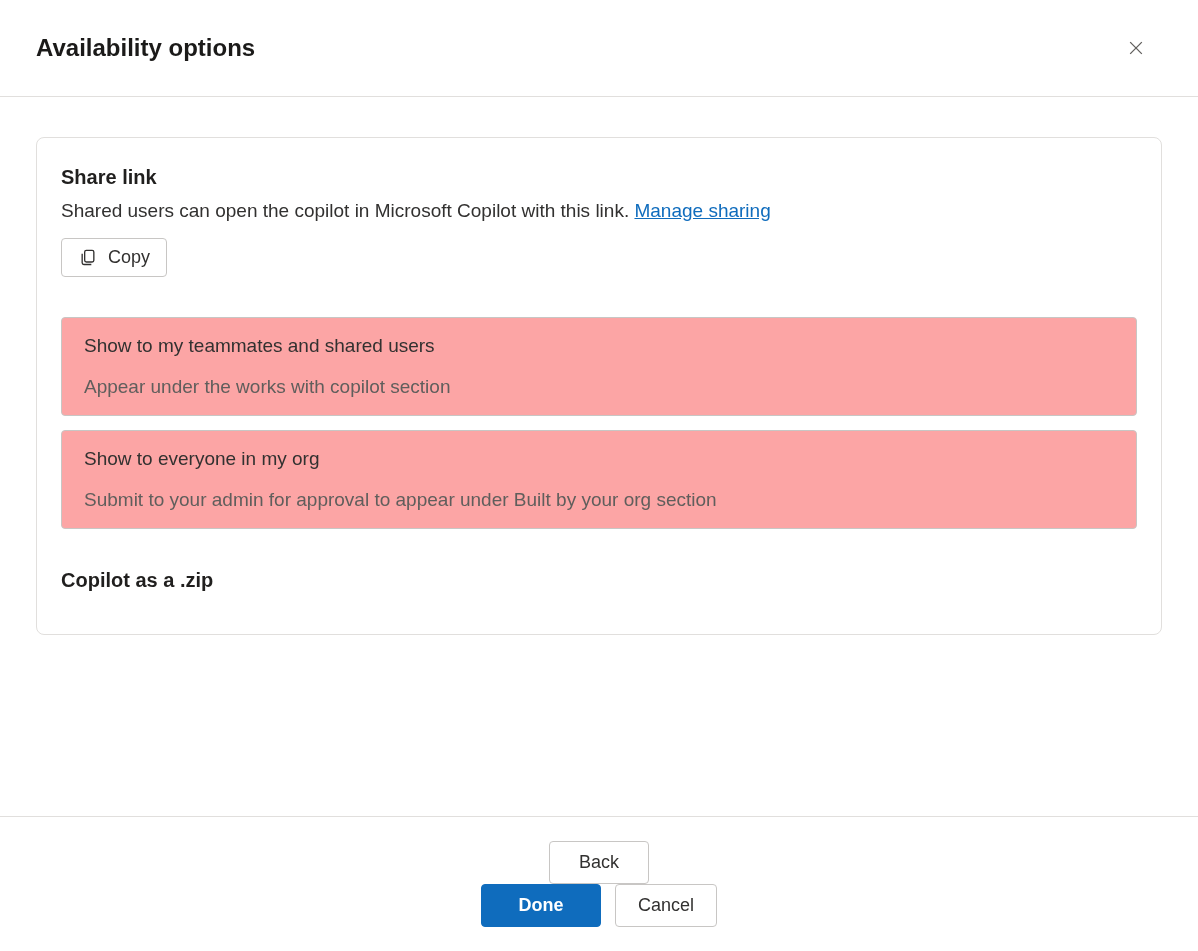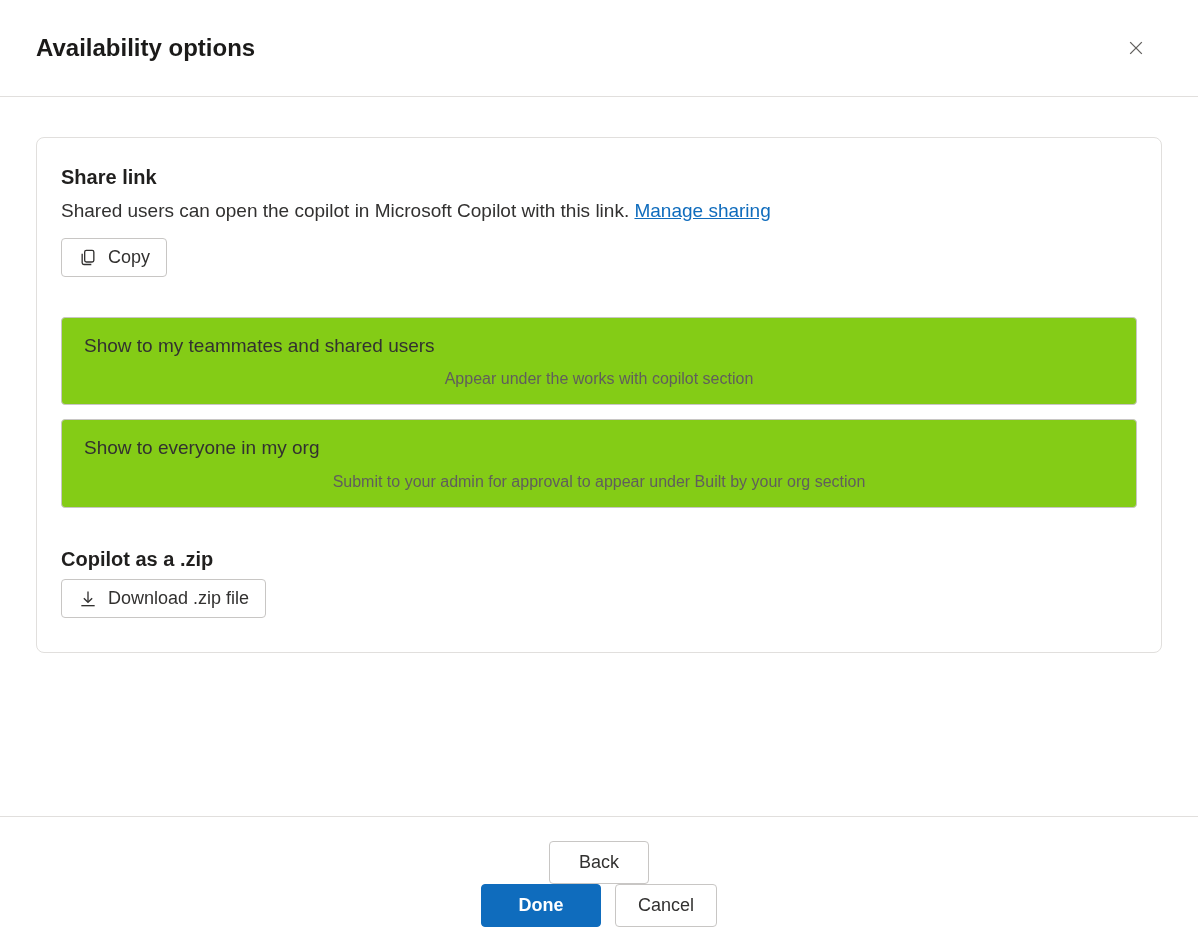--- a/index.html
+++ b/index.html
@@ -89,36 +89,35 @@
     .btn svg {
       width: 20px;
       height: 20px;
     }
     .option-card {
       border: 1px solid #c8c6c4;
       border-radius: 4px;
       padding: 14px 22px;
       margin-bottom: 14px;
       cursor: pointer;
-      background: #84cc16;
+      background: #fca5a5;
     }
     .option-card:last-child {
       margin-bottom: 0;
     }
     .option-title {
       font-size: 19px;
       color: #323130;
       line-height: 1.5;
     }
     .option-desc {
-      font-size: 16px;
+      font-size: 19px;
       color: #605e5c;
       line-height: 1.4;
-      margin-top: 8px;
-      text-align: center;
+      margin-top: 14px;
     }
     .footer {
       position: absolute;
       bottom: 0;
       left: 0;
       right: 0;
       border-top: 1px solid #e1dfdd;
       padding: 24px 25px;
       display: flex;
       align-items: center;
@@ -191,28 +190,20 @@
         <div class="option-desc">Appear under the works with copilot section</div>
       </div>
       <div class="option-card">
         <div class="option-title">Show to everyone in my org</div>
         <div class="option-desc">Submit to your admin for approval to appear under Built by your org section</div>
       </div>
     </div>
 
     <div class="section">
       <div class="section-title">Copilot as a .zip</div>
-      <button class="btn">
-        <svg viewBox="0 0 24 24" fill="none" stroke="#323130" stroke-width="1.6">
-          <path d="M12 3 v12"></path>
-          <path d="M7 11 l5 5 l5 -5"></path>
-          <line x1="4" y1="20" x2="20" y2="20"></line>
-        </svg>
-        <span>Download .zip file</span>
-      </button>
     </div>
 
   </div>
 </div>
 
 <div class="footer">
   <button class="btn-secondary">Back</button>
   <div class="footer-right">
     <button class="btn-primary">Done</button>
     <button class="btn-secondary">Cancel</button>

